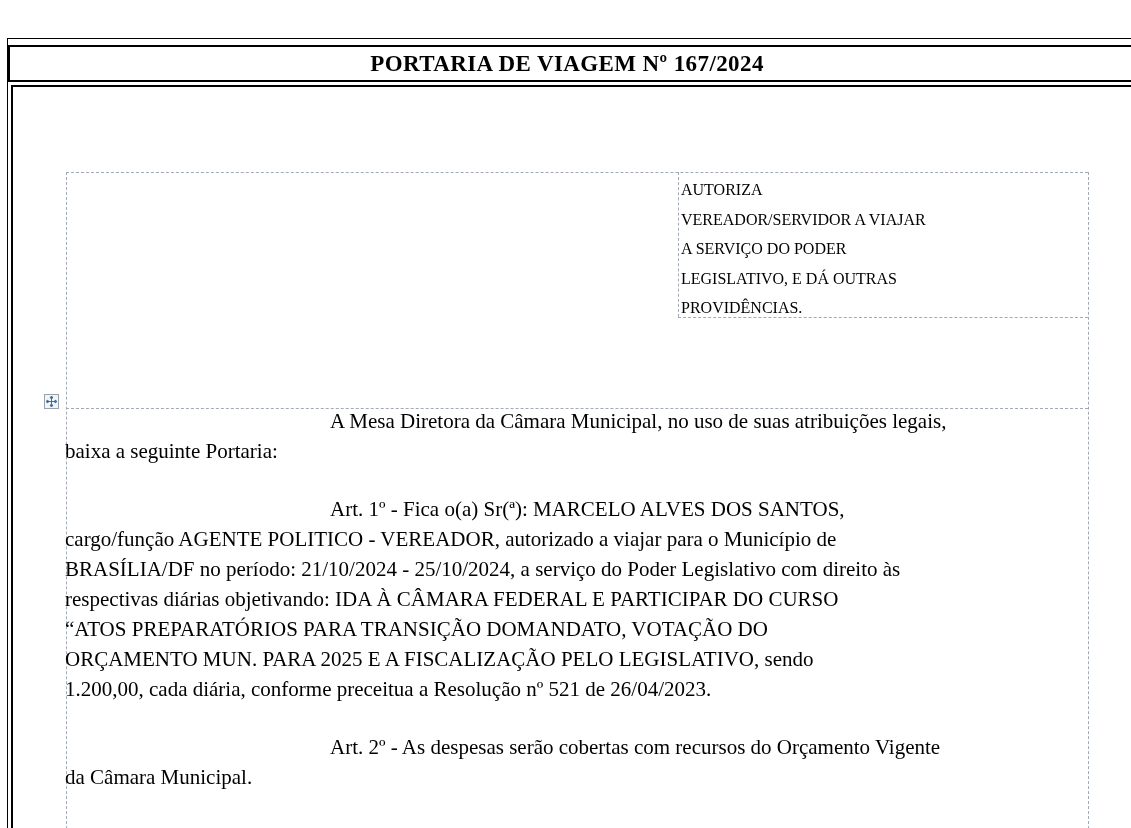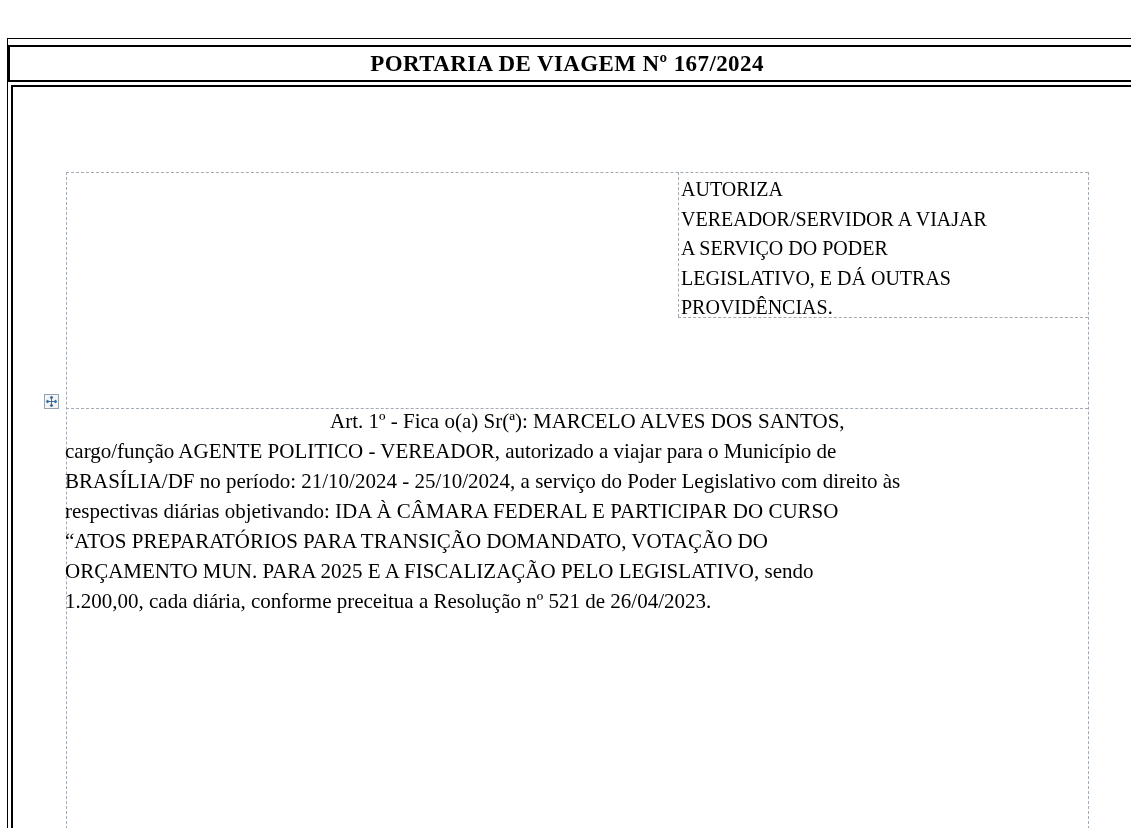--- a/index.html
+++ b/index.html
@@ -29,21 +29,21 @@
   #main-box {
     position:absolute; left:11px; top:49px; width:1200px; height:900px;
     border:2px solid #000; background:#fff;
   }
   
   .vdash { position:absolute; width:0; border-left:1px dashed #a2abb4; }
   .hdash { position:absolute; height:0; border-top:1px dashed #a2abb4; }
   
   #ementa {
     position:absolute; left:681px; top:139px; width:405px;
-    font-size:20px; line-height:29.5px; white-space:pre-line;
+    font-size:16px; line-height:29.5px; white-space:pre-line;
   }
   
   #body-text {
     position:absolute; left:65px; top:370px; width:1022px;
     font-size:21px; line-height:30px;
   }
   #body-text p {
     white-space:pre-line; text-indent:265px; margin:0 0 28px 0;
   }
   
@@ -79,27 +79,31 @@
   <div class="hdash" style="left:66px; top:372px; width:1022px;"></div>
   <div class="hdash" style="left:66px; top:813px; width:1022px;"></div>
 
   <div id="ementa">AUTORIZA
 VEREADOR/SERVIDOR A VIAJAR
 A SERVIÇO DO PODER
 LEGISLATIVO, E DÁ OUTRAS
 PROVIDÊNCIAS.</div>
 
   <div id="body-text">
+    <p>A Mesa Diretora da Câmara Municipal, no uso de suas atribuições legais,
+baixa a seguinte Portaria:</p>
     <p>Art. 1º - Fica o(a) Sr(ª): MARCELO ALVES DOS SANTOS,
 cargo/função AGENTE POLITICO - VEREADOR, autorizado a viajar para o Município de
 BRASÍLIA/DF no período: 21/10/2024 - 25/10/2024, a serviço do Poder Legislativo com direito às
 respectivas diárias objetivando: IDA À CÂMARA FEDERAL E PARTICIPAR DO CURSO
 “ATOS PREPARATÓRIOS PARA TRANSIÇÃO DOMANDATO, VOTAÇÃO DO
 ORÇAMENTO MUN. PARA 2025 E A FISCALIZAÇÃO PELO LEGISLATIVO, sendo
 1.200,00, cada diária, conforme preceitua a Resolução nº 521 de 26/04/2023.</p>
+    <p>Art. 2º - As despesas serão cobertas com recursos do Orçamento Vigente
+da Câmara Municipal.</p>
   </div>
 
   <div id="move-handle">
     <svg width="11" height="11" viewBox="0 0 11 11">
       <g stroke="#3a6ea5" stroke-width="1" fill="#3a6ea5">
         <line x1="5.5" y1="1.5" x2="5.5" y2="9.5"></line>
         <line x1="1.5" y1="5.5" x2="9.5" y2="5.5"></line>
         <path d="M5.5 0 L7 2 L4 2 Z"></path>
         <path d="M5.5 11 L7 9 L4 9 Z"></path>
         <path d="M0 5.5 L2 4 L2 7 Z"></path>

